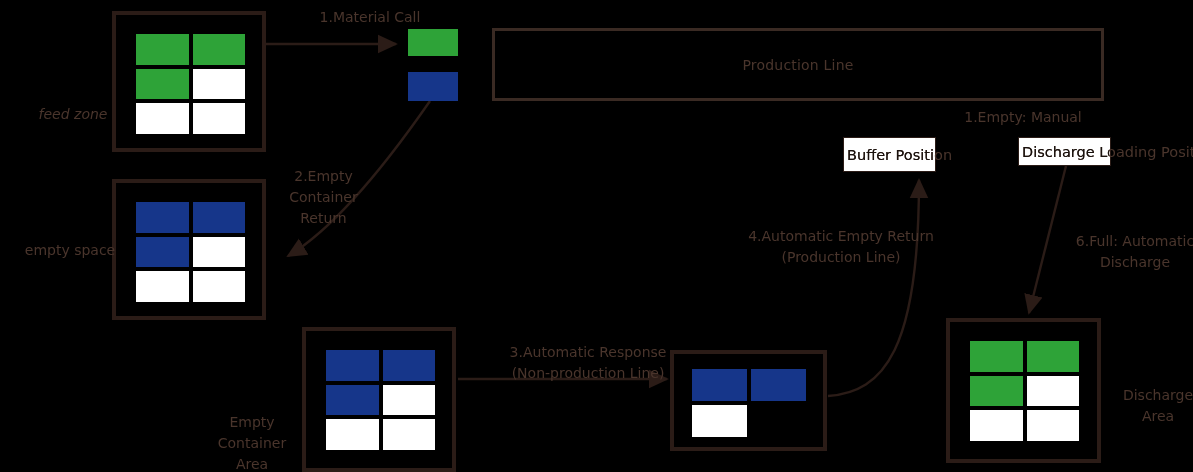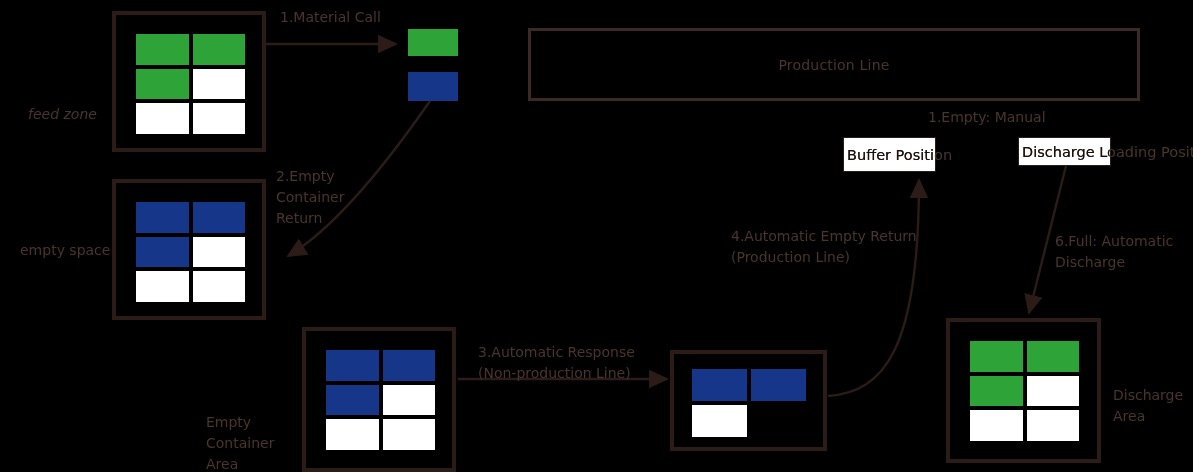--- a/index.html
+++ b/index.html
@@ -70,20 +70,21 @@
     background:linear-gradient(to right,#ffffff 0 0);
   }
 
   
   .txt{
     position:absolute;
     color:#4a352c;
     font-size:14px;
     line-height:21px;
     white-space:pre-line;
+    text-align:center;
   }
 </style>
 </head>
 <body>
 
 <div id="stage">
 
   <svg id="edges" viewBox="0 0 1193 472">
     <defs>
       <marker id="ah" markerWidth="9" markerHeight="9" refX="7.6" refY="4.5" orient="auto" markerUnits="strokeWidth">
@@ -122,21 +123,21 @@
       <div class="cell"></div>
       <div class="cell"></div>
       <div class="cell"></div>
     </div>
   </div>
   <div class="txt" style="left:20px;top:240px;width:100px;">empty space</div>
 
   <div class="chip green" style="left:408px;top:29px;width:50px;height:27px;"></div>
   <div class="chip blue" style="left:408px;top:72px;width:50px;height:29px;"></div>
 
-  <div class="thin-box" style="left:492px;top:28px;width:612px;height:73px;margin-left:36px;">
+  <div class="thin-box" style="left:492px;top:28px;width:612px;height:73px;">
     <span class="lbl">Production Line</span>
   </div>
 
   <div class="plate" style="left:843px;top:137px;width:93px;height:35px;">
     <span class="ptxt" style="color: rgb(74, 53, 44); background: transparent;">Buffer Position</span>
   <span class="ptxt" style="color: rgb(26, 18, 14); background: transparent; clip-path: inset(0px calc(100% - 87px) 0px 0px);">Buffer Position</span>
     </div>
   <div class="plate" style="left:1018px;top:137px;width:93px;height:29px;">
     <span class="ptxt" style="color: rgb(74, 53, 44); background: transparent;">Discharge Loading Position</span>
   <span class="ptxt" style="color: rgb(26, 18, 14); background: transparent; clip-path: inset(0px calc(100% - 87px) 0px 0px);">Discharge Loading Position</span>

